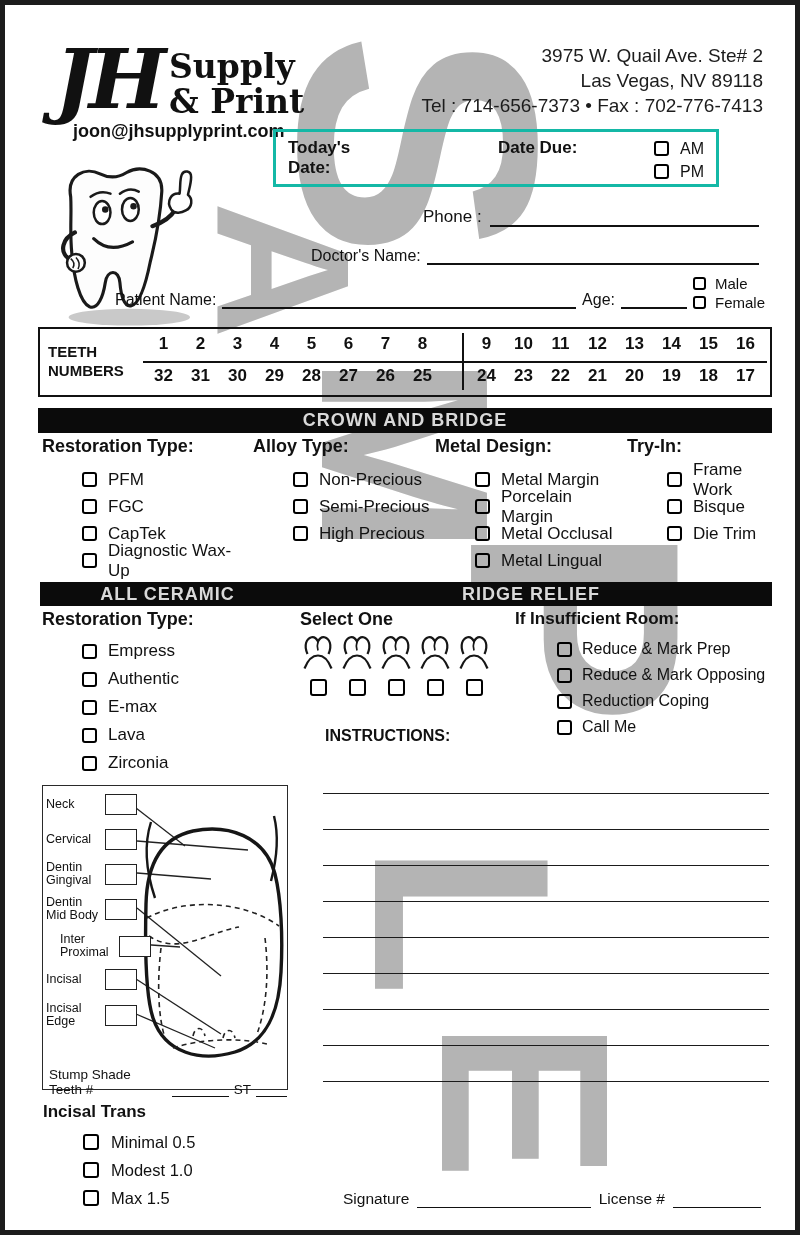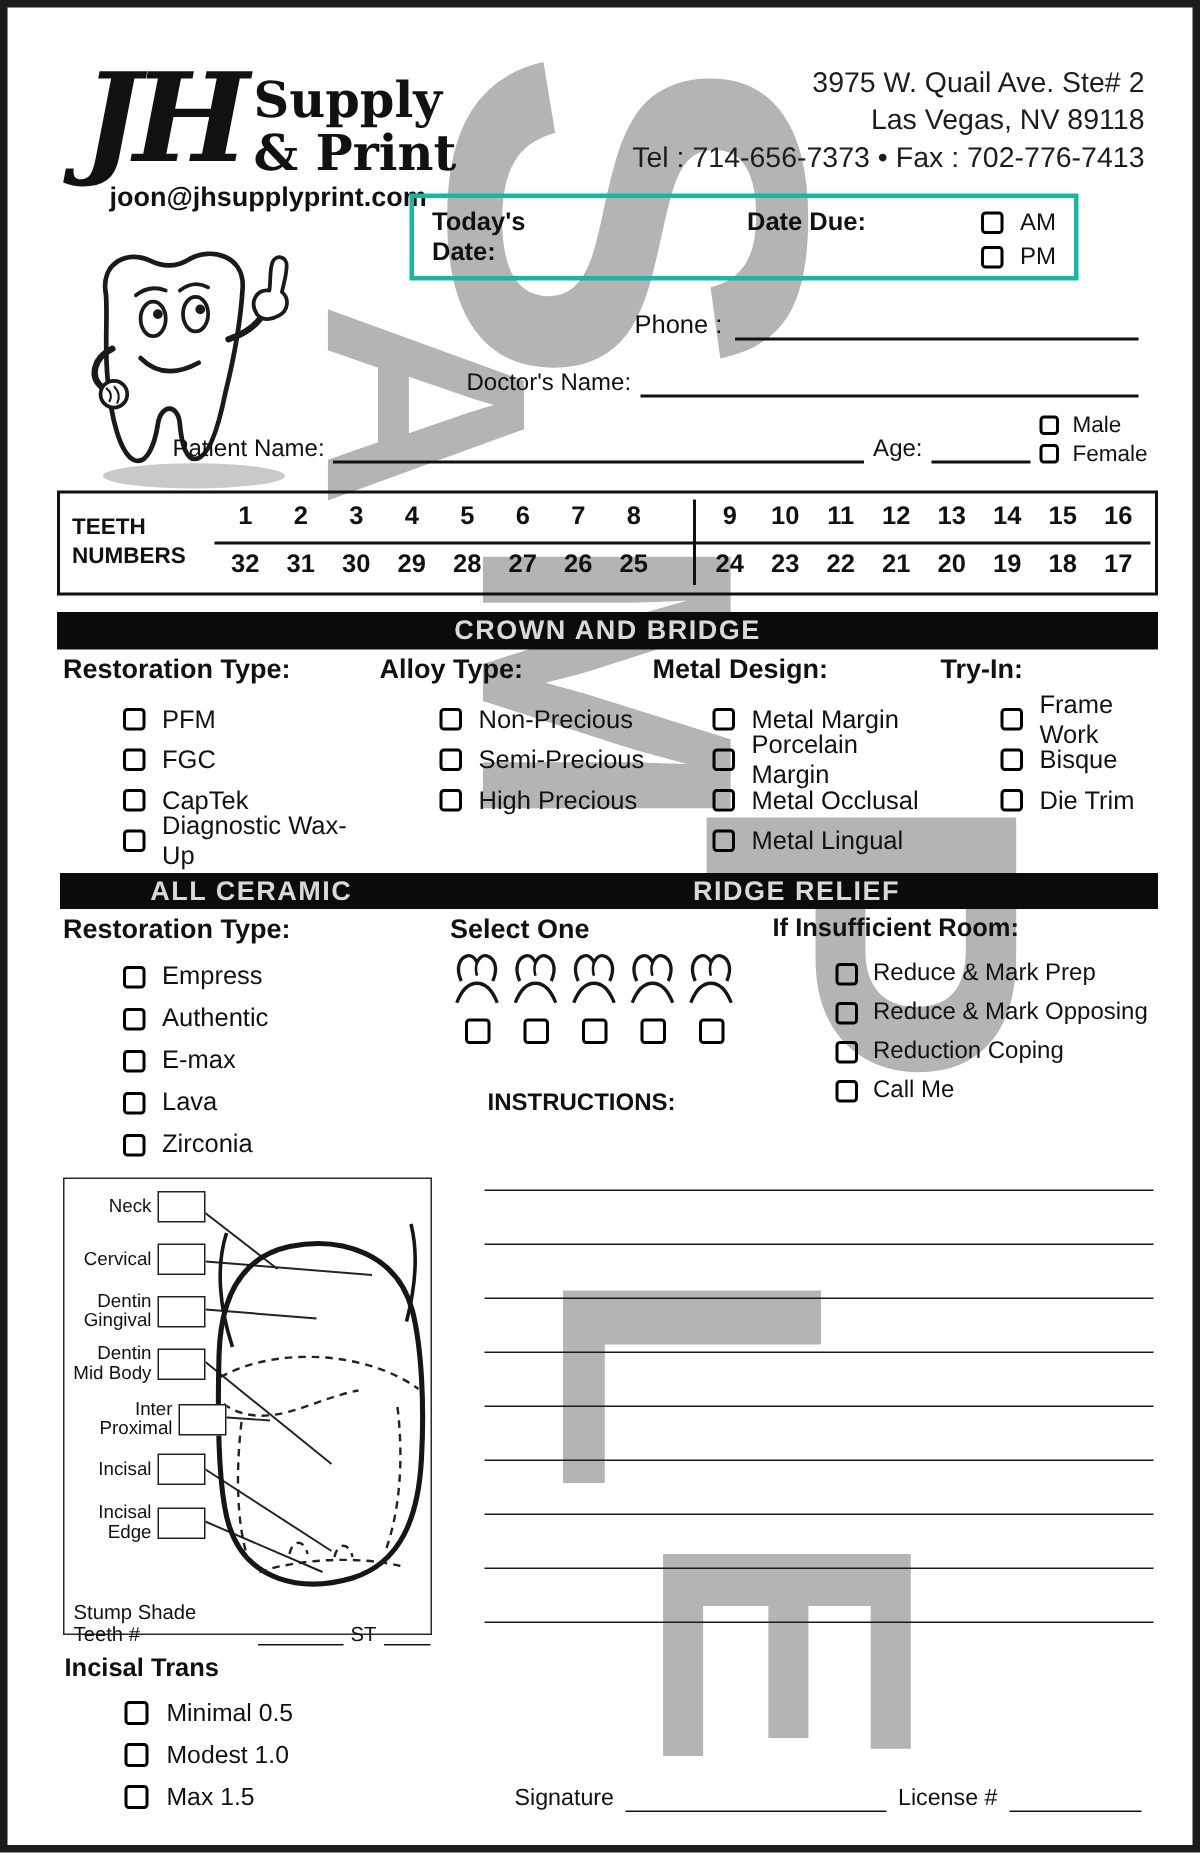--- a/index.html
+++ b/index.html
@@ -93,21 +93,21 @@
   
   .write-lines { left:318px; top:753px; width:446px; }
   .wl { height:36px; border-bottom:1.6px solid #1b1b1b; }
 
   
   .shade-box { left:37px; top:780px; width:246px; height:305px; border:1.5px solid #2a2a2a; }
   .shade-svg { position:absolute; inset:0; }
   .shade-guide { position:absolute; left:100px; top:12px; font-size:13px; display:flex; gap:5px; align-items:flex-end; }
   .sg-line { width:70px; border-bottom:1.5px solid #111; height:12px; }
   .srow  { position:absolute; display:flex; align-items:center; gap:4px; }
-  .slbl  { width:55px; text-align:right; font-size:12.5px; line-height:13px; }
+  .slbl  { width:55px; text-align:left; font-size:12.5px; line-height:13px; }
   .sbox  { width:32px; height:21px; border:1.6px solid #222; background:#fff; flex:none; }
   .srow1{ left:3px; top:8px; }   .srow2{ left:3px; top:43px; }
   .srow3{ left:3px; top:75px; }  .srow4{ left:3px; top:110px; }
   .srow5{ left:17px; top:147px; } .srow6{ left:3px; top:183px; }
   .srow7{ left:3px; top:216px; }
   .stump-row { position:absolute; left:6px; top:281px; display:flex; gap:5px; font-size:13.5px; align-items:flex-end; }
   .st-line1 { width:62px; border-bottom:1.4px solid #111; height:12px; }
   .st-line2 { width:34px; border-bottom:1.4px solid #111; height:12px; }
 
   

